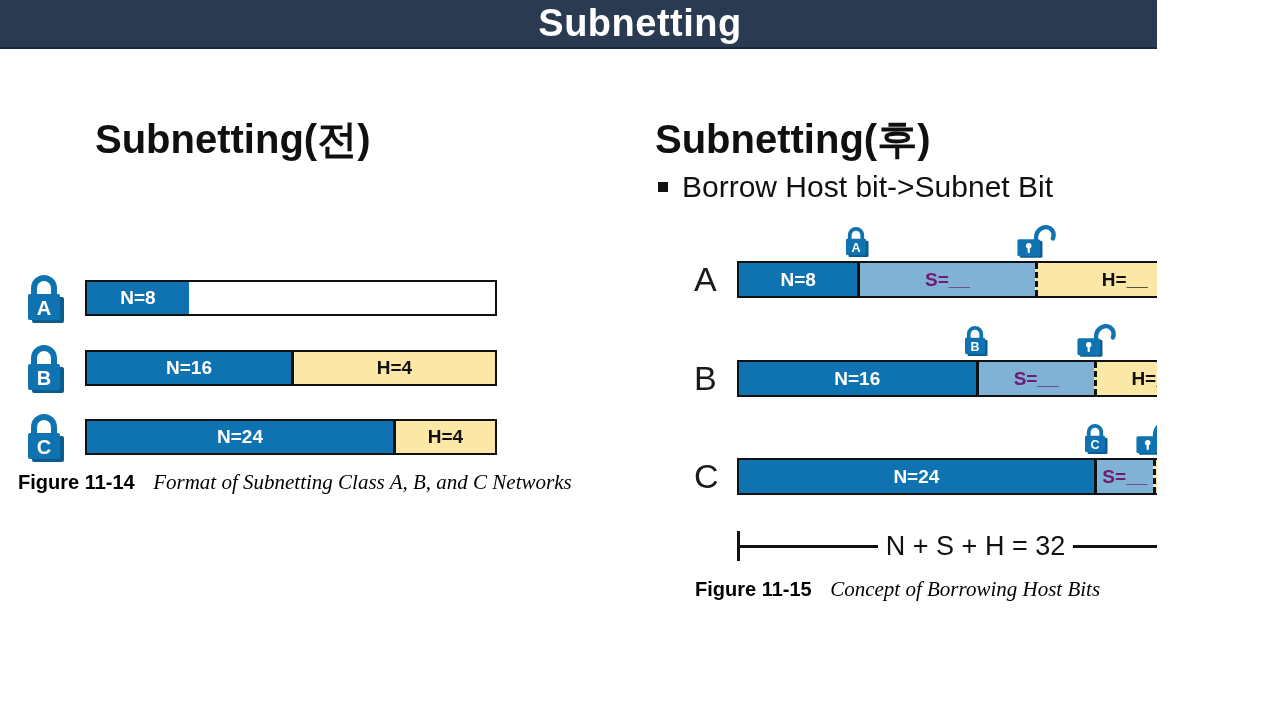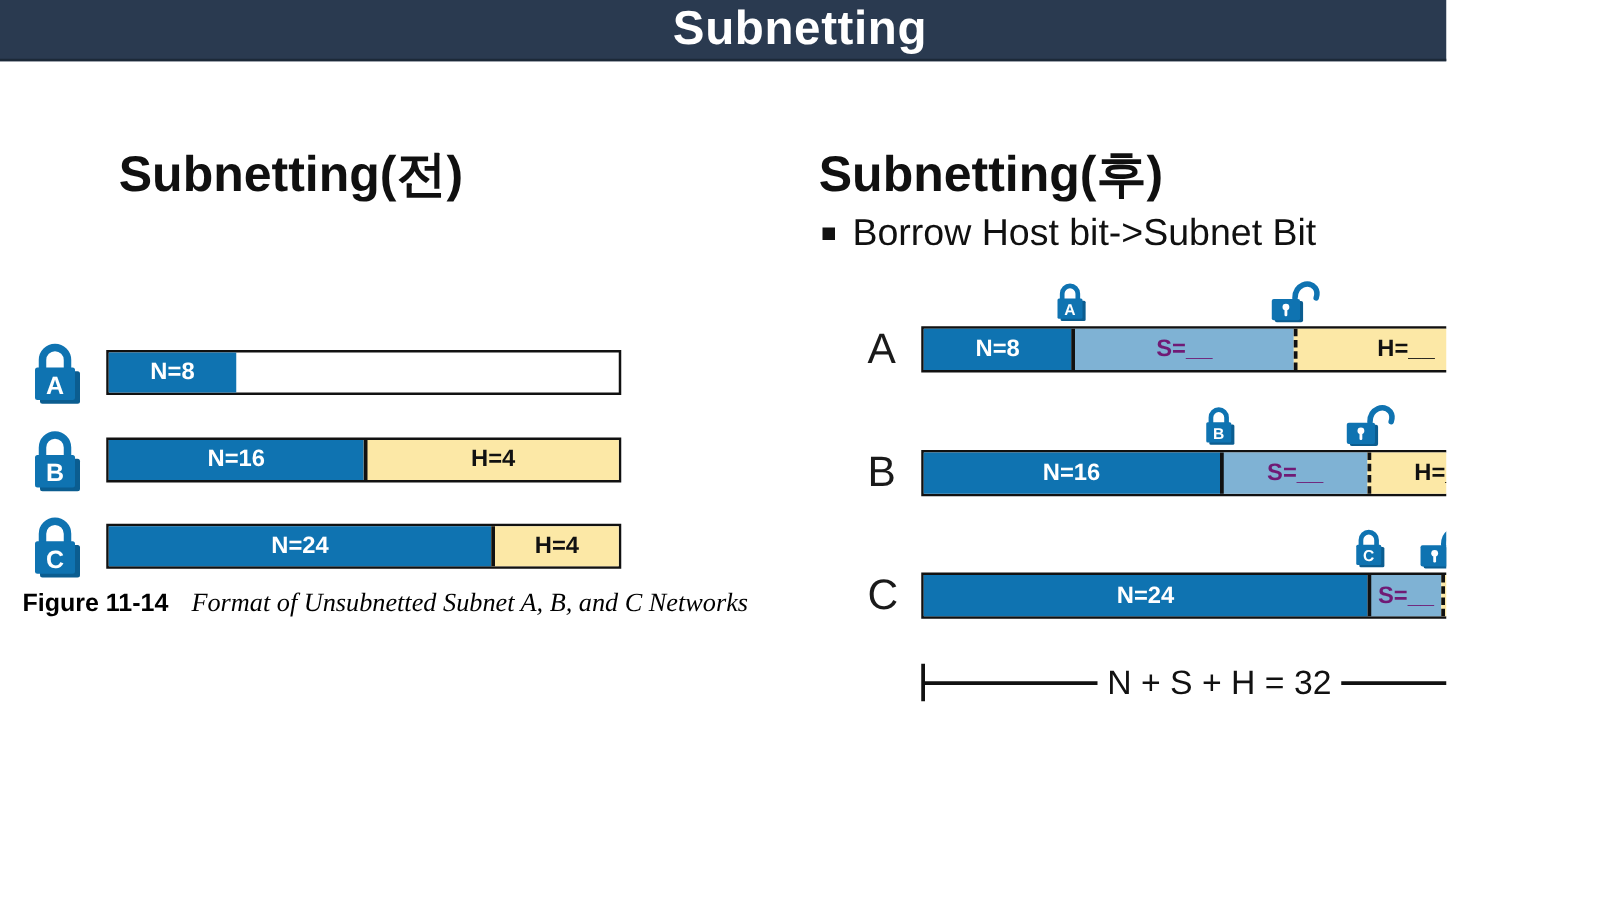--- a/index.html
+++ b/index.html
@@ -103,21 +103,21 @@
       <text class="locktext" x="24" y="47" font-family="Liberation Sans, sans-serif">C</text>
     </svg>
     <div class="bar">
       <div class="seg segN" style="width:75%">N=24</div>
       <div class="seg segH solidL" style="width:25%">H=4</div>
     </div>
   </div>
 
   <div class="fcap" style="left:18px;top:470px">
     <span class="fcap-label">Figure 11-14</span>
-    <span class="fcap-text">Format of Unsubnetted Subnet A, B, and C Networks</span>
+    <span class="fcap-text">Format of Subnetting Class A, B, and C Networks</span>
   </div>
 
   <div class="rrow" style="top:261px">
     <span class="rletter">A</span>
     <div class="bar">
       <div class="seg segN" style="width:25%">N=8</div>
       <div class="seg segS solidL" style="width:37.5%">S=__</div>
       <div class="seg segH dashL" style="width:37.5%">H=__</div>
     </div>
     <svg class="rlock" style="left:151px" viewBox="0 0 48 56">
@@ -180,14 +180,18 @@
   </div>
 
   <div class="measure">
     <span class="tick"></span>
     <span class="hline"></span>
     <span class="mtext">N + S + H = 32</span>
     <span class="hline"></span>
     <span class="tick"></span>
   </div>
 
+  <div class="fcap" style="left:695px;top:577px">
+    <span class="fcap-label">Figure 11-15</span>
+    <span class="fcap-text">Concept of Borrowing Host Bits</span>
+  </div>
 
 </div>
 
 </body></html>

